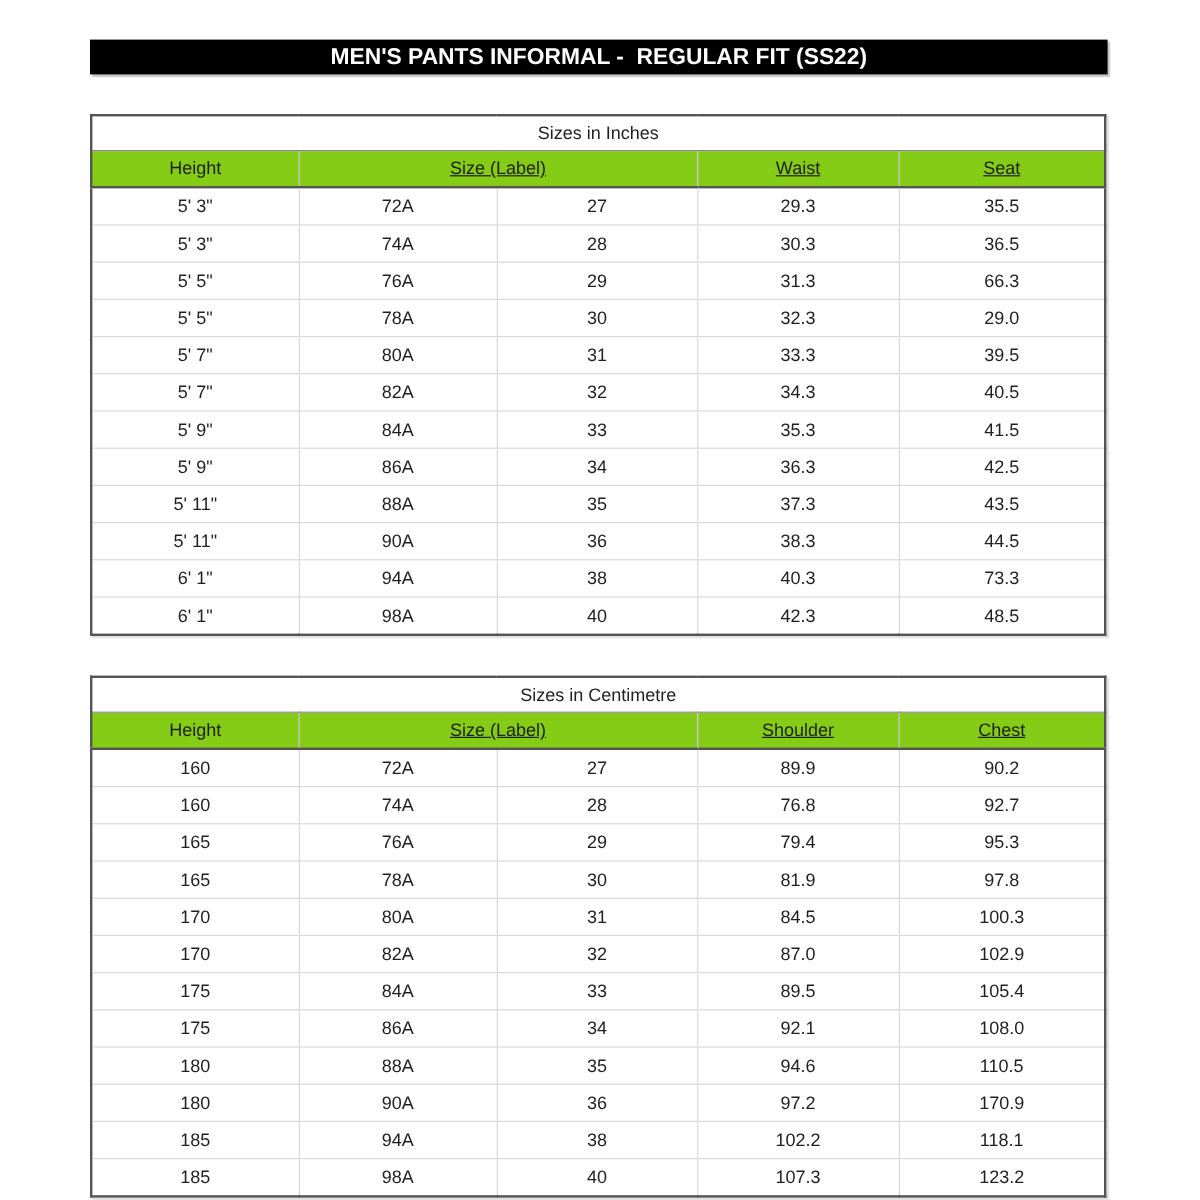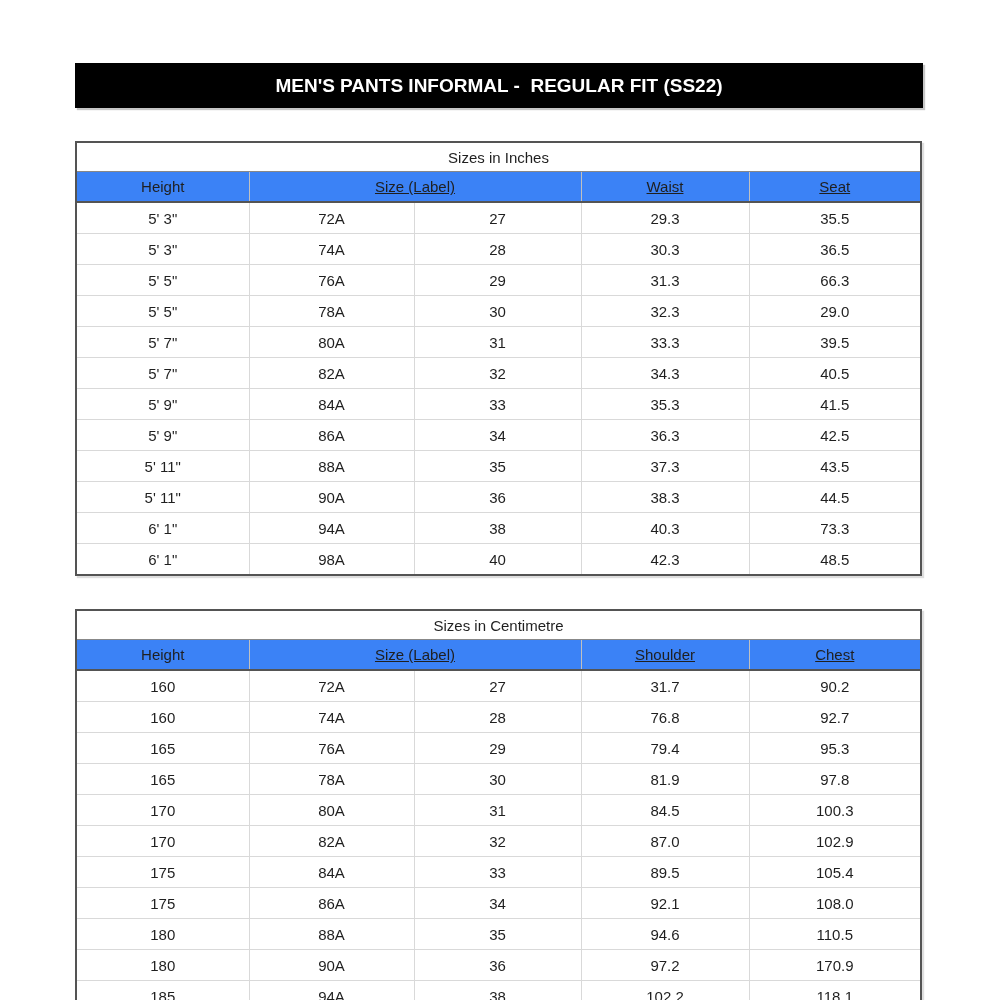--- a/index.html
+++ b/index.html
@@ -14,32 +14,31 @@
     color: #1f1f1f;
     position: relative;
   }
   .content {
     position: absolute;
     left: 75px;
     top: 33px;
     width: 848px;
   }
   .title-bar {
-    height: 45px;
+    height: 29px;
     background: #000000;
     color: #ffffff;
     display: flex;
     align-items: center;
     justify-content: center;
     font-weight: bold;
     font-size: 19px;
     white-space: pre;
     letter-spacing: 0px;
     box-shadow: 2px 2px 1px rgba(160,160,160,0.6);
-    margin-top: 30px;
   }
   table.size-table {
     width: 845px;
     margin-top: 33px;
     border-collapse: collapse;
     table-layout: fixed;
     border: 2px solid #545454;
     box-shadow: 2px 2px 1px rgba(190,190,190,0.5);
     background: #ffffff;
   }
@@ -53,21 +52,21 @@
     overflow: hidden;
     white-space: pre;
   }
   tr.row-title td {
     height: 28px;
     background: #ffffff;
     border-bottom: 1px solid #888888;
   }
   tr.row-header th {
     height: 29px;
-    background: #3b82f6;
+    background: #84cc16;
     border-bottom: 2px solid #545454;
   }
   tr.row-header th + th {
     border-left: 1px solid #c0c0c0;
     text-decoration: underline;
   }
   tbody.data-rows td {
     height: 30px;
     border-top: 1px solid #d9d9d9;
   }
@@ -209,21 +208,21 @@
           <th colspan="2">Size (Label)</th>
           <th colspan="1">Shoulder</th>
           <th colspan="1">Chest</th>
         </tr>
     </thead>
     <tbody class="data-rows">
         <tr>
           <td>160</td>
           <td>72A</td>
           <td>27</td>
-          <td>31.7</td>
+          <td>89.9</td>
           <td>90.2</td>
         </tr>
         <tr>
           <td>160</td>
           <td>74A</td>
           <td>28</td>
           <td>76.8</td>
           <td>92.7</td>
         </tr>
         <tr>

